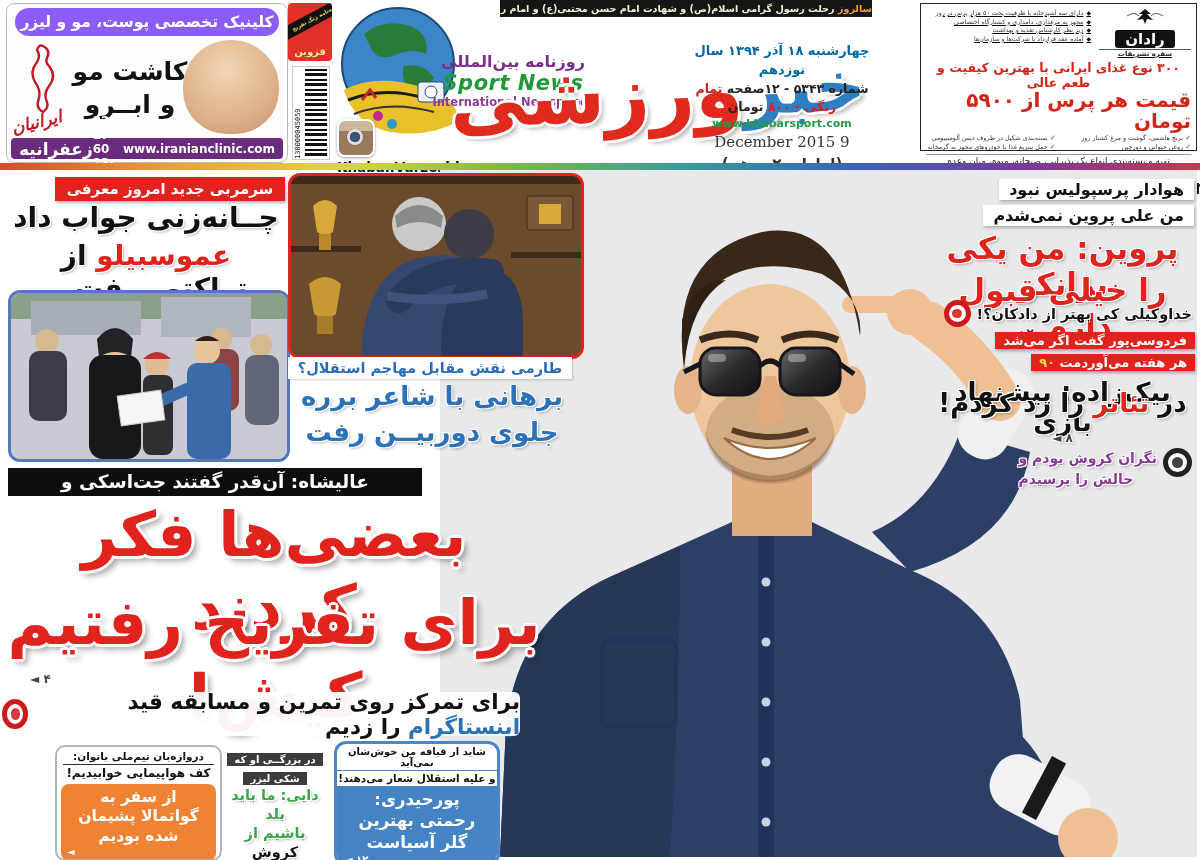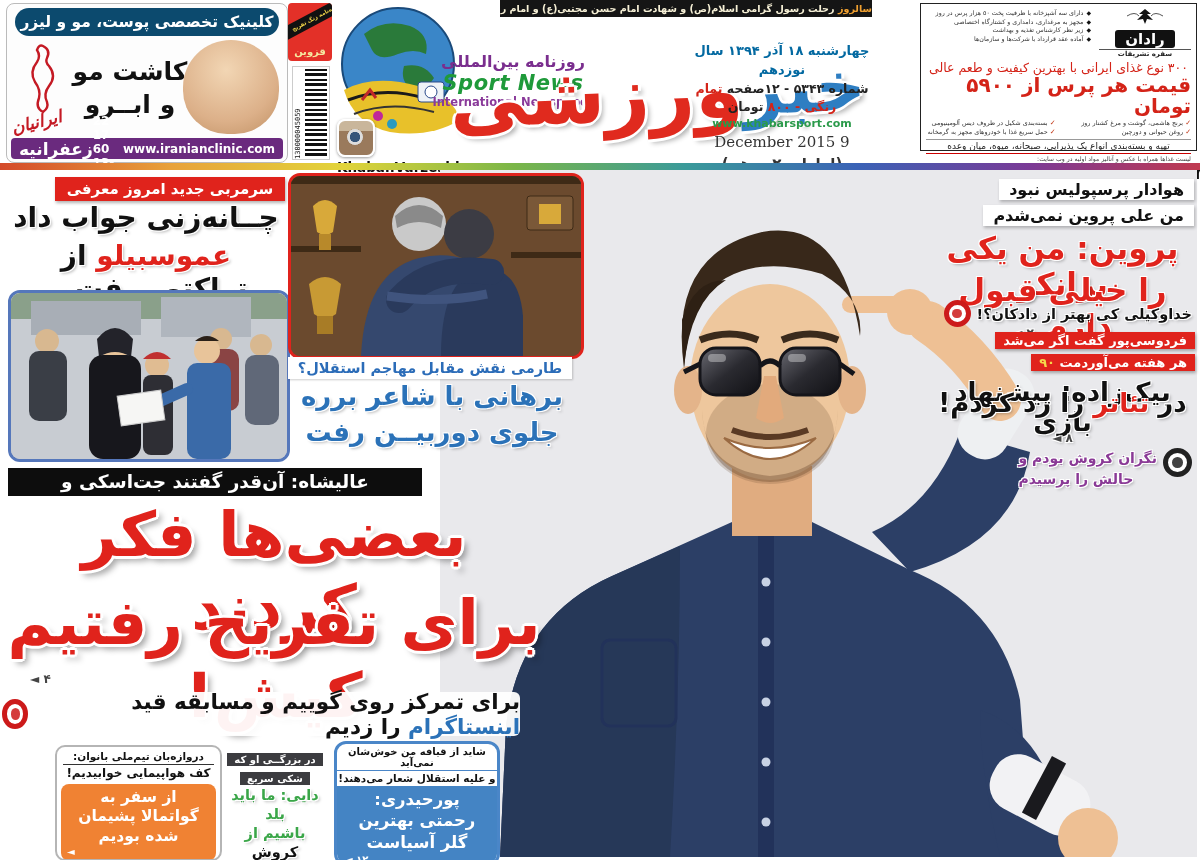--- a/index.html
+++ b/index.html
@@ -35,21 +35,21 @@
   .insta-ic{width:34px;height:34px;border-radius:8px;border:2px solid #fff;
             background:linear-gradient(#c9b69b 0 30%,#9a7a5c 30%);position:relative;box-shadow:0 1px 3px rgba(0,0,0,.4);}
   .insta-ic::after{content:"";position:absolute;left:8px;top:8px;width:16px;height:16px;border-radius:50%;
             background:radial-gradient(circle,#37567a 45%,#ddd 46% 70%,#7a6248 71%);}
   .insta-lb{font-size:13.5px;font-weight:900;color:#111;text-shadow:-1px -1px 0 #fff,1px -1px 0 #fff,-1px 1px 0 #fff,1px 1px 0 #fff;}
   .rainbow{left:0;top:163px;width:1200px;height:7px;
            background:linear-gradient(to right,#d44a2a,#e8a23a,#e2d43a,#7ab648,#3a9a9a,#3a62b6,#7a3a96,#c03a50);}
 
   
   .clinic{left:6px;top:3px;width:280px;height:158px;background:#fdfdfd;border:1px solid #bbb;border-radius:8px;}
-  .clinic-banner{position:absolute;left:8px;right:8px;top:4px;height:28px;background:#0c4a6e;border-radius:14px;
+  .clinic-banner{position:absolute;left:8px;right:8px;top:4px;height:28px;background:#8b5cf6;border-radius:14px;
                  color:#fff;font-size:15.5px;font-weight:900;line-height:28px;text-align:center;}
   .clinic-title{position:absolute;left:64px;top:52px;width:118px;text-align:center;color:#111;
                 font-size:25px;font-weight:900;line-height:1.3;}
   .clinic-head{position:absolute;right:8px;top:36px;width:96px;height:94px;border-radius:50% 50% 46% 46%;
                background:radial-gradient(circle at 45% 32%,#f2d6b4,#dcb089 62%,#c39468 95%);}
   .clinic-brand{position:absolute;left:4px;top:108px;color:#c41a24;font-size:17px;font-weight:900;
                 transform:rotate(-14deg);font-style:italic;}
   .clinic-foot{position:absolute;left:4px;right:4px;bottom:3px;height:21px;background:#6a2a7e;border-radius:4px;
                color:#fff;display:flex;align-items:center;justify-content:space-between;padding:0 8px;font-weight:bold;}
   .clinic-foot .s1{font-size:12px;direction:ltr;}
@@ -61,29 +61,29 @@
   .edition-ribbon{position:absolute;left:-12px;top:8px;width:80px;height:13px;background:#111;transform:rotate(-28deg);
                   color:#f5d84a;font-size:5.5px;font-weight:bold;text-align:center;line-height:13px;white-space:nowrap;}
   .edition-city{position:absolute;left:0;right:0;bottom:4px;color:#f5e8a0;font-size:10px;font-weight:900;text-align:center;}
   .barcode{left:292px;top:66px;width:36px;height:92px;background:#fff;border:1px solid #ccc;display:flex;direction:ltr;}
   .barcode .num{writing-mode:vertical-rl;transform:rotate(180deg);font-size:7px;font-family:"DejaVu Sans Mono",monospace;
                 color:#111;line-height:10px;}
   .barcode .bars{flex:1;margin:2px;background:repeating-linear-gradient(to bottom,#111 0 2px,#fff 2px 4px,#111 4px 7px,#fff 7px 10px);}
 
   
   .radan{left:920px;top:3px;width:277px;height:148px;background:#fff;border:1.5px solid #222;padding:3px 5px;box-sizing:border-box;}
-  .radan-top{display:flex;gap:8px;}
+  .radan-top{display:flex;gap:8px;text-decoration:underline;}
   .radan-logo{width:92px;text-align:center;}
   .radan-eagle{font-size:13px;line-height:12px;}
   .radan-name{background:#111;color:#fff;font-size:15px;font-weight:900;border-radius:3px;padding:0 10px;display:inline-block;}
   .radan-sub{font-size:7px;font-weight:bold;color:#222;border-top:1px solid #555;margin-top:1px;}
   .radan-bullets{flex:1;padding-top:2px;}
   .radan-bullets .row{display:flex;align-items:center;gap:3px;font-size:6.3px;color:#333;line-height:8.5px;}
   .radan-bullets .dm{color:#111;font-size:6px;}
-  .radan-h1{color:#d42318;font-size:12.5px;font-weight:400;text-align:center;margin-top:2px;}
+  .radan-h1{color:#d42318;font-size:12.5px;font-weight:700;text-align:center;margin-top:2px;}
   .radan-h2{color:#d42318;font-size:20px;font-weight:900;line-height:1.05;}
   .radan-feats{display:grid;grid-template-columns:1fr 1fr;gap:0 6px;margin-top:2px;}
   .radan-feats .row{display:flex;gap:2px;font-size:6.4px;color:#333;line-height:9px;}
   .radan-feats .ck{color:#c23a1a;font-weight:bold;font-size:7px;}
   .radan-serv{font-size:9px;color:#222;text-align:center;border-top:1px solid #999;margin-top:2px;padding-top:1px;}
   .radan-note{font-size:6.2px;color:#444;border-top:1px solid #c00;margin-top:2px;padding-top:1px;}
   .radan-site{font-size:20px;font-weight:900;color:#111;text-align:center;direction:ltr;line-height:1.05;letter-spacing:.5px;}
   .radan-foot{display:flex;justify-content:space-between;color:#d42318;font-size:9.5px;font-weight:900;border-top:1px solid #d42318;padding-top:1px;}
 
   
@@ -413,21 +413,21 @@
   <div class="abs borhani-k">طارمی نقش مقابل مهاجم استقلال؟</div>
   <div class="abs ctr xb ow borhani-1">برهانی با شاعر برره</div>
   <div class="abs ctr xb ow borhani-2">جلوی دوربیــن رفت</div>
 
   <div class="abs alishah-k">عالیشاه: آن‌قدر گفتند جت‌اسکی و هلی‌کوپتر...</div>
   <div class="abs ctr xb ow2 big1">بعضی‌ها فکر کردند</div>
   <div class="abs ctr xb ow2 big2">برای تفریح رفتیم کیش!</div>
   <div class="abs pg bigpg">◄ ۴</div>
   <div class="abs substrip">
     <span class="txt">
-      <span>برای تمرکز روی گوییم و مسابقه قید </span><span class="bl">اینستاگرام</span><span> را زدیم</span>
+      <span>برای تمرکز روی تمرین و مسابقه قید </span><span class="bl">اینستاگرام</span><span> را زدیم</span>
     </span>
     <span class="donut donut-red" style="width:20px;height:20px;"></span>
   </div>
 
   <div class="wkick" style="top:179px;">هوادار پرسپولیس نبود</div>
   <div class="wkick" style="top:205px;">من علی پروین نمی‌شدم</div>
   <div class="abs ctr xb ow parvin-1">پروین: من یکی برانکو</div>
   <div class="abs ctr xb ow parvin-2">
     <span>را خیلی قبول دارم</span>
     <span class="pg">◄ ۲</span>
@@ -460,21 +460,21 @@
   <div class="abs krosh">
     <span class="donut donut-dark" style="width:19px;height:19px;"></span>
     <span class="lines">
       <div class="t ow">نگران کروش بودم و</div>
       <div class="t ow">حالش را پرسیدم</div>
     </span>
   </div>
 
   <div class="abs daei">
     <div><span class="daei-h">در بزرگــی او که</span></div>
-    <div><span class="daei-h">شکی سریع</span></div>
+    <div><span class="daei-h">شکی لیزر</span></div>
     <div class="daei-b ow">
       <div>دایی: ما باید بلد</div>
       <div><span>باشیم از </span><span class="bk">کروش</span></div>
 
     </div>
   </div>
 
   <div class="abs ph">
     <div class="ph-k1">شاید از قیافه من خوش‌شان نمی‌آید</div>
     <div class="ph-k2">و علیه استقلال شعار می‌دهند!</div>

